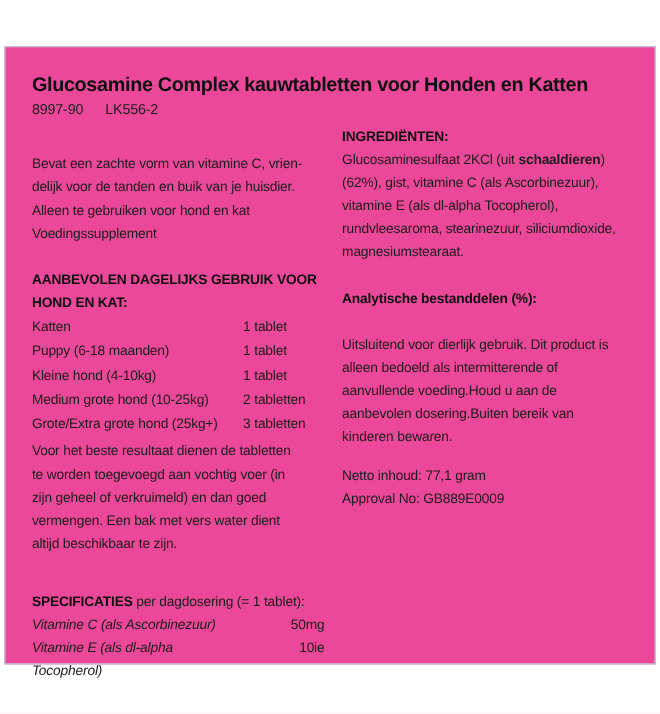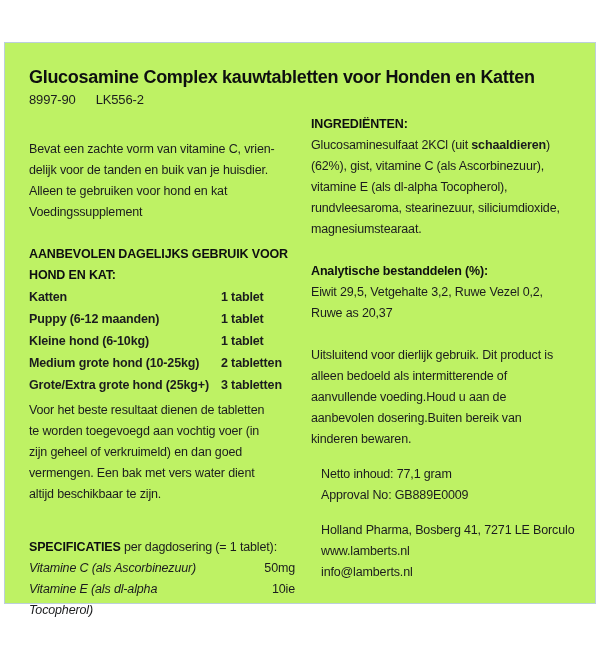--- a/index.html
+++ b/index.html
@@ -8,21 +8,21 @@
     background:#ffffff;
     font-family:"Liberation Sans","DejaVu Sans",sans-serif;
     color:#1b1c1e;
     position:relative;
     overflow:hidden;
   }
   .label{
     position:absolute;
     left:4px;top:42px;
     width:592px;height:562px;
-    background:#bef264;
+    background:#ec4899;
     border:1px solid #bccfdb;
     box-sizing:border-box;
     padding:22px 14px 18px 24px;
   }
   .title{
     margin:0;
     font-size:18px;
     font-weight:bold;
     letter-spacing:-0.3px;
     color:#0e0f10;
@@ -45,24 +45,24 @@
     font-size:12.5px;
     line-height:21px;
     letter-spacing:-0.15px;
     white-space:pre-line;
   }
   .heading{
     font-weight:bold;
     color:#0e0f10;
   }
   .mt-sm{margin-top:4px;}
-  .mt-md{margin-top:14px;margin-left:10px;}
+  .mt-md{margin-top:14px;}
   .mt-lg{margin-top:21px;}
   .mt-xl{margin-top:25px;}
-  .dosage{margin-top:0;font-weight:bold;}
+  .dosage{margin-top:0;}
   .drow{
     display:flex;
     font-size:12.5px;
     line-height:22px;
     letter-spacing:-0.15px;
   }
   .dlabel{width:192px;flex:0 0 192px;}
   .dvalue{text-align:right;}
   .spec-heading{
     margin-top:32px;
@@ -100,25 +100,25 @@
 Voedingssupplement</p>
       <p class="txt heading mt-lg">AANBEVOLEN DAGELIJKS GEBRUIK VOOR
 HOND EN KAT:</p>
 
       <div class="dosage">
         <div class="drow">
           <span class="dlabel">Katten</span>
           <span class="dvalue">1 tablet</span>
         </div>
         <div class="drow">
-          <span class="dlabel">Puppy (6-12 maanden)</span>
+          <span class="dlabel">Puppy (6-18 maanden)</span>
           <span class="dvalue">1 tablet</span>
         </div>
         <div class="drow">
-          <span class="dlabel">Kleine hond (6-10kg)</span>
+          <span class="dlabel">Kleine hond (4-10kg)</span>
           <span class="dvalue">1 tablet</span>
         </div>
         <div class="drow">
           <span class="dlabel">Medium grote hond (10-25kg)</span>
           <span class="dvalue">2 tabletten</span>
         </div>
         <div class="drow">
           <span class="dlabel">Grote/Extra grote hond (25kg+)</span>
           <span class="dvalue">3 tabletten</span>
         </div>
@@ -146,31 +146,26 @@
 
     <div class="col-right">
       <p class="txt heading">INGREDIËNTEN:</p>
       <p class="txt"><span>Glucosaminesulfaat 2KCl (uit </span><b>schaaldieren</b><span>)
 (62%), gist, vitamine C (als Ascorbinezuur),
 vitamine E (als dl-alpha Tocopherol),
 rundvleesaroma, stearinezuur, siliciumdioxide,
 magnesiumstearaat.</span></p>
 
       <p class="txt heading mt-lg">Analytische bestanddelen (%):</p>
-      <p class="txt">Eiwit 29,5, Vetgehalte 3,2, Ruwe Vezel 0,2,
-Ruwe as 20,37</p>
 
       <p class="txt mt-lg">Uitsluitend voor dierlijk gebruik. Dit product is
 alleen bedoeld als intermitterende of
 aanvullende voeding.Houd u aan de
 aanbevolen dosering.Buiten bereik van
 kinderen bewaren.</p>
 
       <p class="txt mt-md">Netto inhoud: 77,1 gram
 Approval No: GB889E0009</p>
 
-      <p class="txt mt-md">Holland Pharma, Bosberg 41, 7271 LE Borculo
-www.lamberts.nl
-info@lamberts.nl</p>
     </div>
 
   </div>
 </div>
 
 </body></html>

